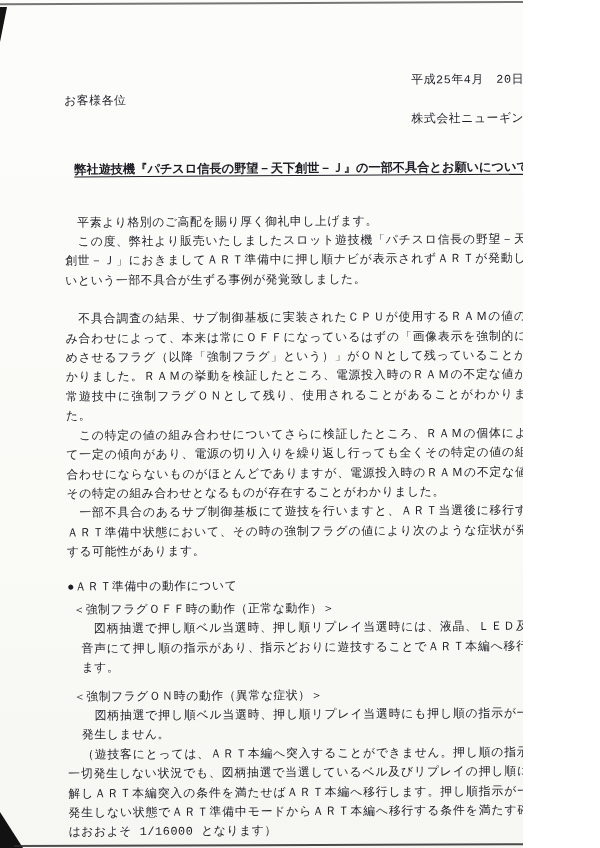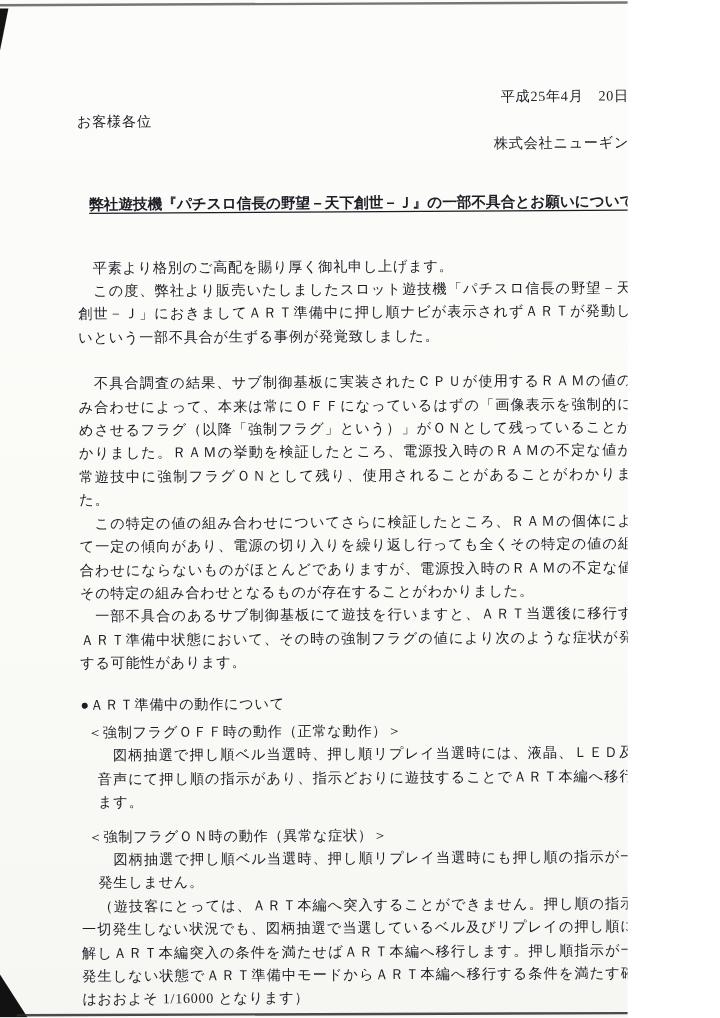--- a/index.html
+++ b/index.html
@@ -12,20 +12,21 @@
     background: #ffffff;
     font-family: "Liberation Serif", "DejaVu Serif", serif;
   }
   .sheet {
     position: relative;
     width: 523px;
     height: 848px;
     background: linear-gradient(180deg, #fcfcfa 0%, #fafaf7 60%, #f6f6f3 100%);
     overflow: hidden;
     color: #1d1d26;
+    font-family: Liberation Mono, monospace;
   }
   
   .edge-top {
     position: absolute;
     top: 2px;
     left: -6px;
     width: 620px;
     height: 1.5px;
     background: #4a4a4a;
     opacity: 0.75;

